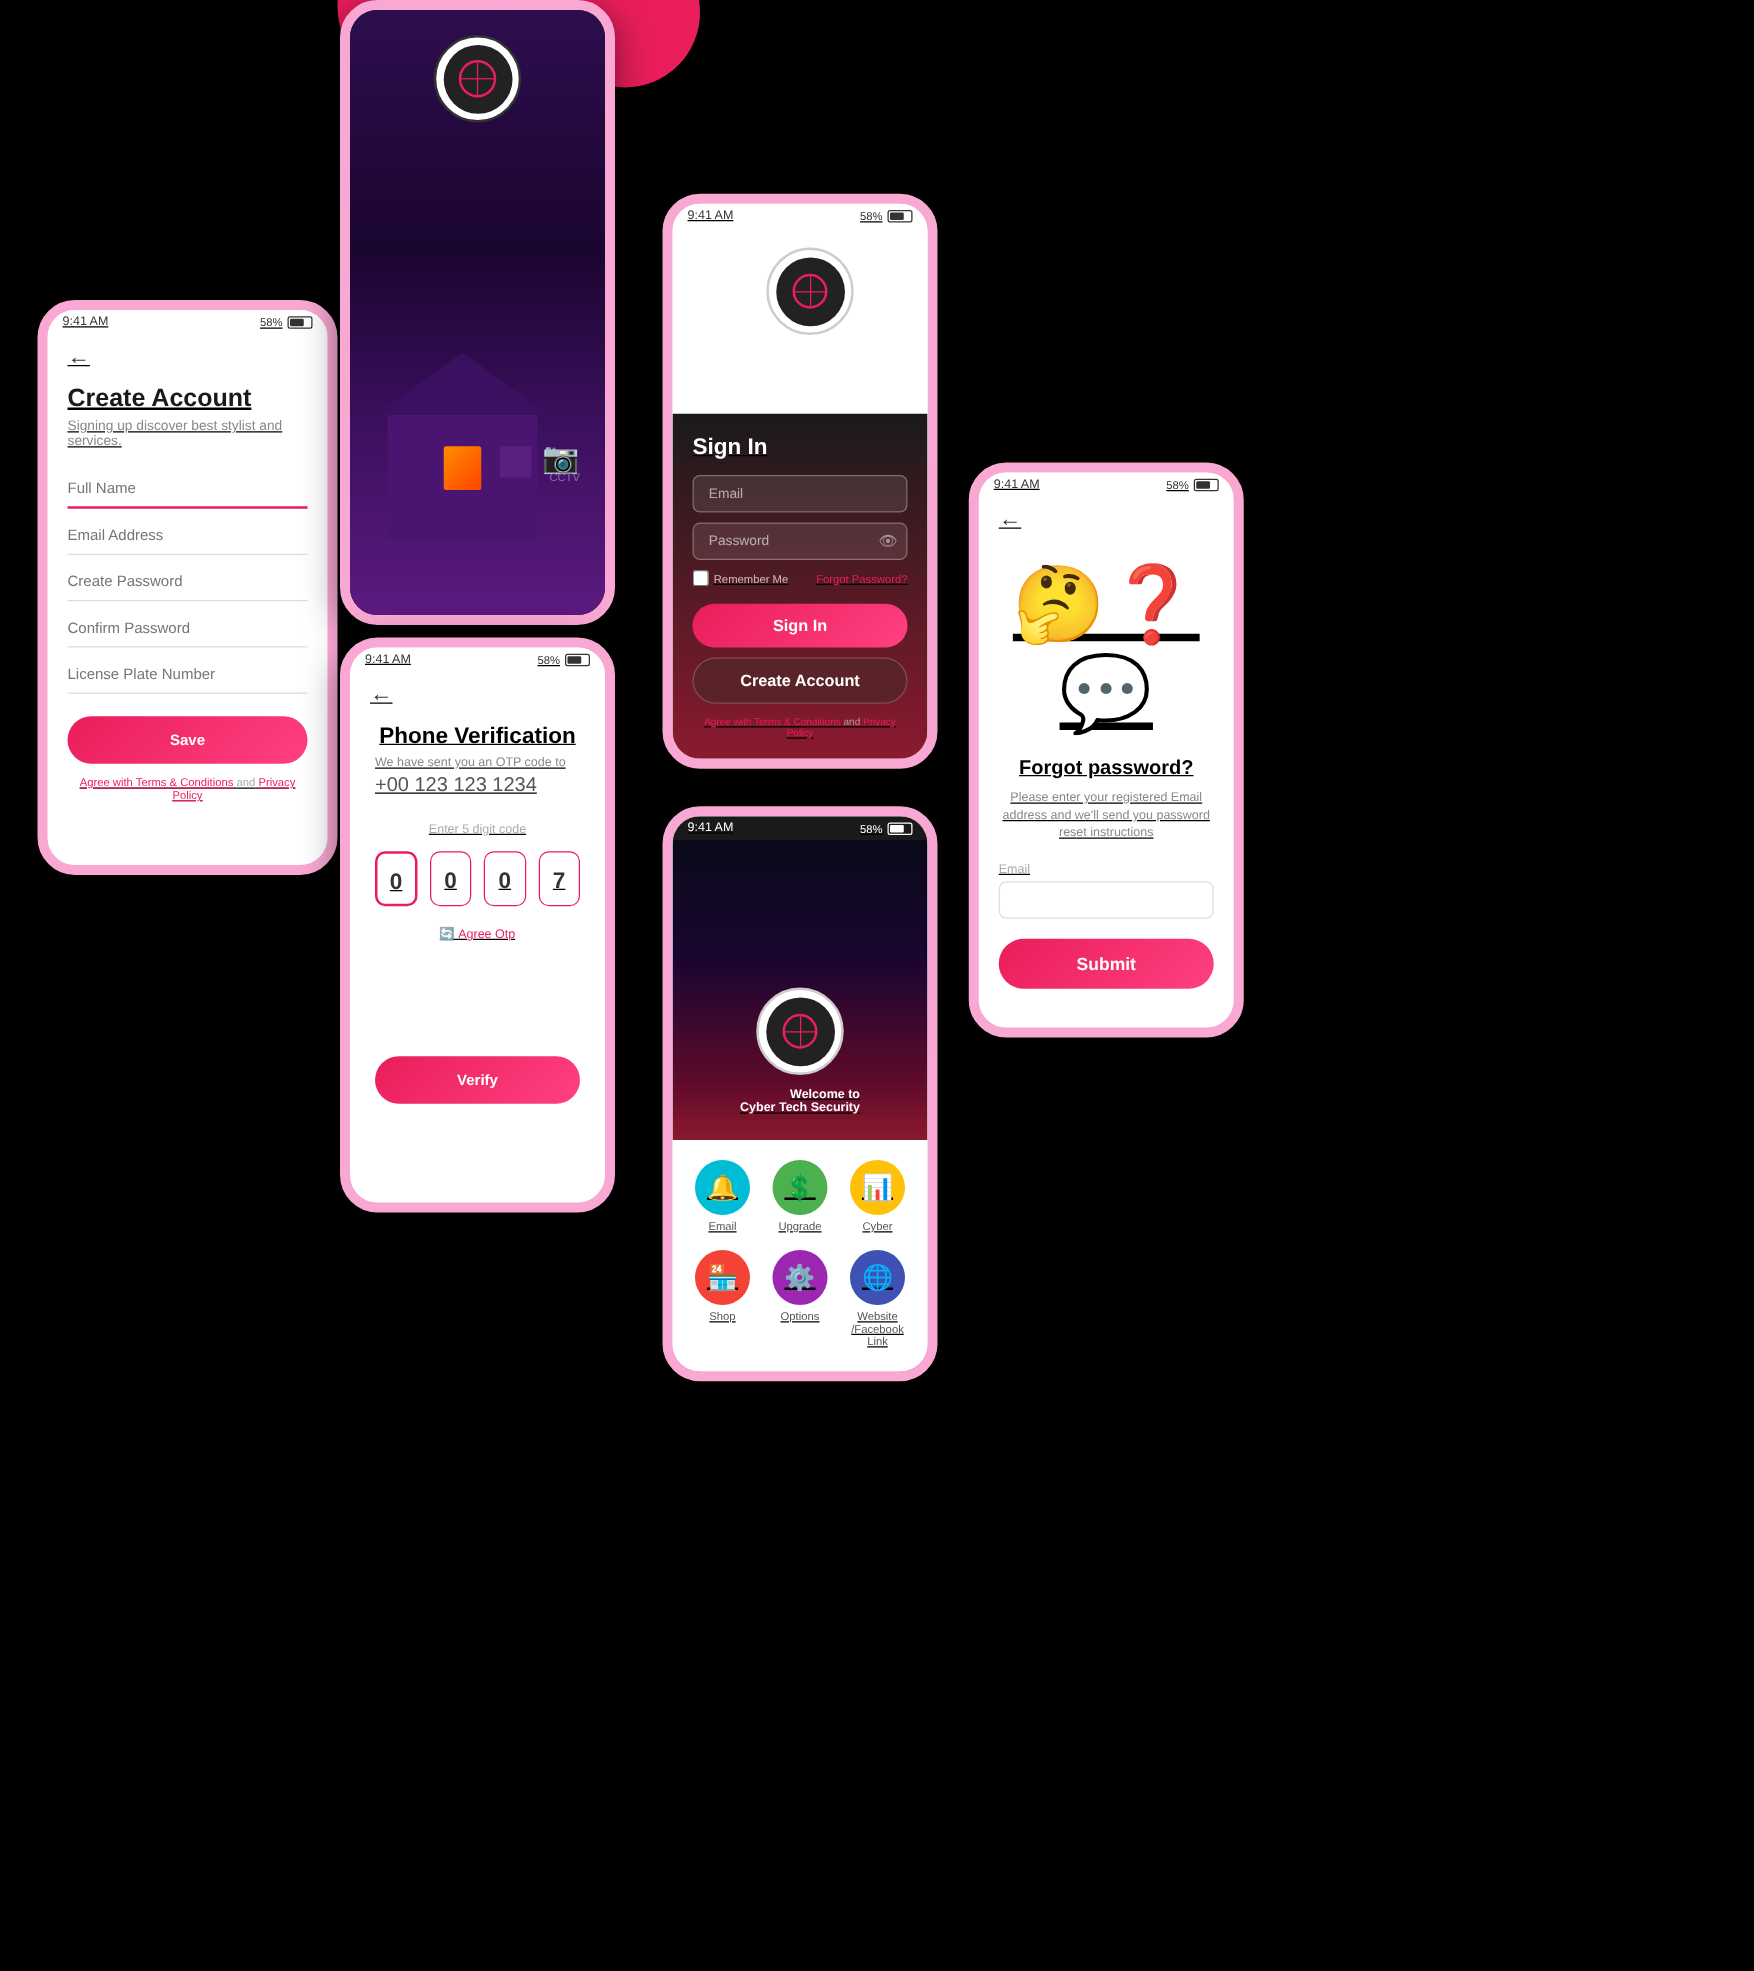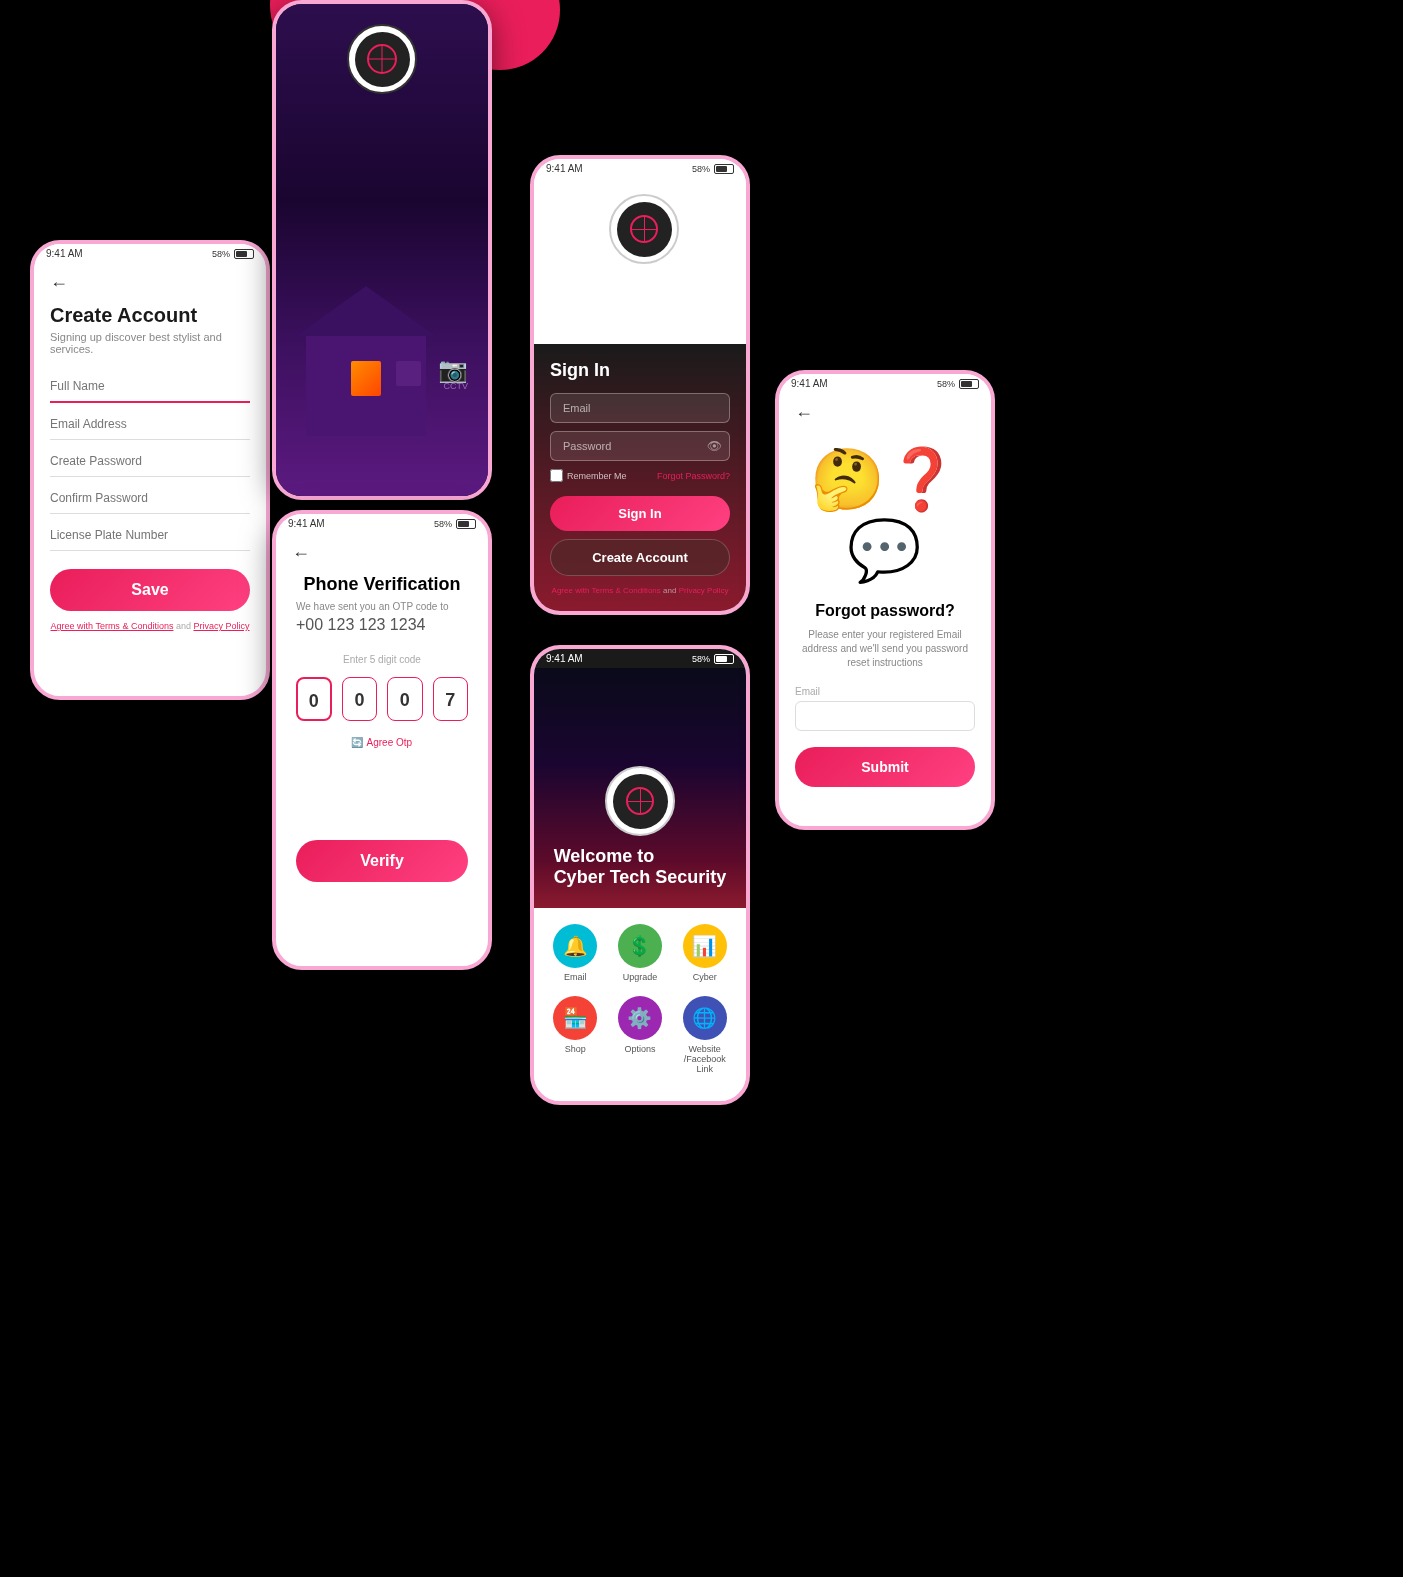--- a/index.html
+++ b/index.html
@@ -30,23 +30,24 @@
       height: 120px;
       background: #e91e5a;
       border-radius: 50%;
     }
 
     
     .phone {
       position: absolute;
       background: #fff;
       border-radius: 30px;
-      border: 4px solid #f9a8d4;
+      border: 8px solid #f9a8d4;
       overflow: hidden;
       box-shadow: 0 8px 30px rgba(0,0,0,0.5);
+      text-decoration: underline;
     }
 
     .phone-status-bar {
       display: flex;
       justify-content: space-between;
       align-items: center;
       padding: 4px 12px;
       font-size: 10px;
       color: #333;
       background: #fff;
@@ -79,21 +80,21 @@
       background: transparent;
     }
     .form-field.active { border-bottom: 2px solid #e91e5a; color: #e91e5a; }
     .btn-primary {
       width: 100%;
       padding: 12px;
       background: linear-gradient(135deg, #e91e5a, #ff4081);
       color: #fff;
       border: none;
       border-radius: 25px;
-      font-size: 16px;
+      font-size: 12px;
       font-weight: 600;
       cursor: pointer;
       margin-top: 12px;
     }
     .terms-text { text-align: center; font-size: 9px; color: #aaa; margin-top: 10px; }
     .terms-text a { color: #e91e5a; text-decoration: underline; }
 
     
     .phone-2 {
       left: 272px;
@@ -262,21 +263,21 @@
       height: 240px;
       background: linear-gradient(180deg, #0a0a1a 0%, #1a0530 40%, #5c0a2a 80%, #8b1a2e 100%);
       position: relative;
       display: flex;
       flex-direction: column;
       align-items: center;
       justify-content: flex-end;
       padding-bottom: 20px;
     }
     .welcome-logo { width: 70px; height: 70px; border-radius: 50%; background: #fff; display: flex; align-items: center; justify-content: center; border: 2px solid #ccc; margin-bottom: 10px; }
-    .welcome-title { font-size: 18px; font-weight: 700; color: #fff; text-align: left; }
+    .welcome-title { font-size: 10px; font-weight: 700; color: #fff; text-align: right; }
     .phone-5-bottom {
       background: #fff;
       padding: 16px;
       display: grid;
       grid-template-columns: 1fr 1fr 1fr;
       gap: 14px;
     }
     .dashboard-icon-item { display: flex; flex-direction: column; align-items: center; gap: 4px; cursor: pointer; }
     .dash-icon-circle {
       width: 44px; height: 44px;

